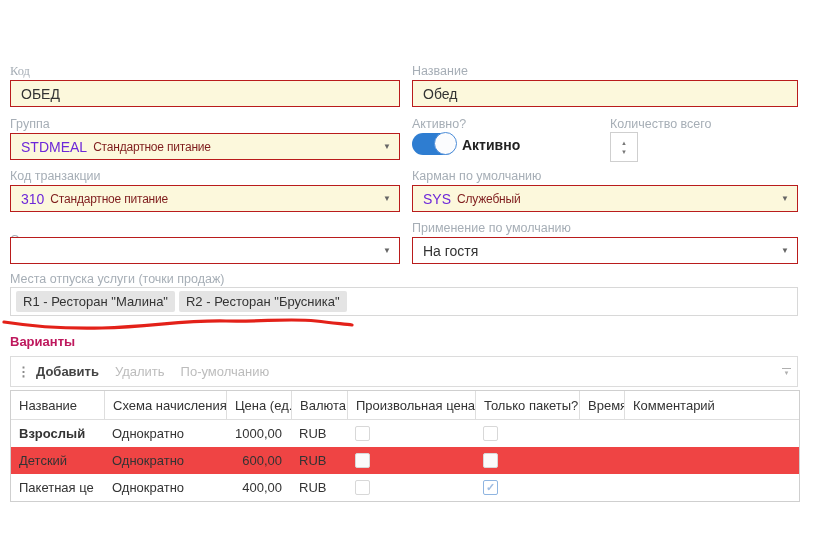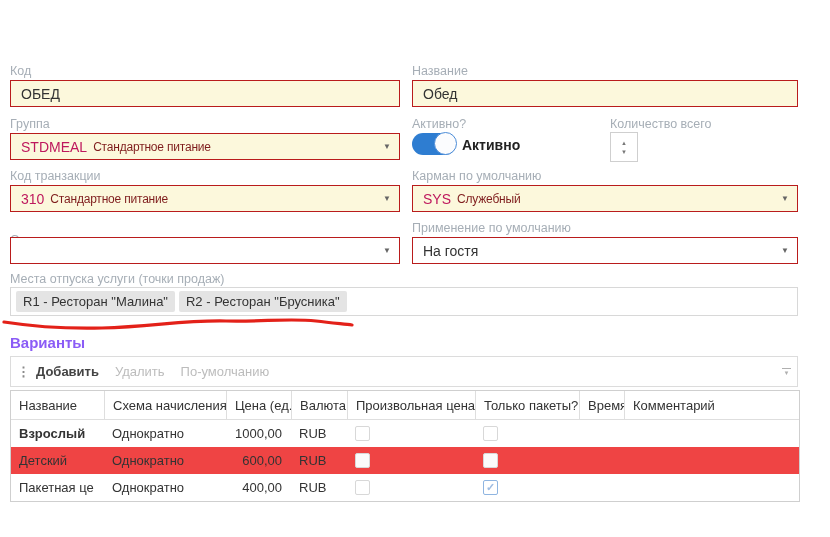--- a/index.html
+++ b/index.html
@@ -10,21 +10,21 @@
   .page-title { position:absolute; left:10px; top:12px; font-size:21px; font-weight:bold; color:#333; }
 
   .field-label { position:absolute; font-size:12.5px; color:#a6aeb6; white-space:nowrap; }
 
   .text-input, .combo {
     position:absolute; height:27px; border:1px solid #b91c1c; background:#fff;
     font-size:14px; color:#333; display:flex; align-items:center; padding:0 10px;
   }
   .yellow { background:#fcf8dc; }
   .combo { padding-right:24px; }
-  .combo .code { font-size:14px; color:#be185d; margin-right:6px; white-space:nowrap; }
+  .combo .code { font-size:14px; color:#6d28d9; margin-right:6px; white-space:nowrap; }
   .combo .desc { font-size:12px; color:#7f1d1d; letter-spacing:-0.2px; white-space:nowrap; }
   .combo .plain-value { font-size:14px; color:#333; }
   .dd-arrow { position:absolute; right:8px; top:50%; transform:translateY(-50%);
     font-size:8px; color:#666; line-height:1; }
 
   
   .toggle { position:absolute; width:44px; height:22px; background:#2e7dd1; border-radius:11px; }
   .toggle .knob { position:absolute; right:-1px; top:-1px; width:23px; height:23px;
     border-radius:50%; background:#fbfcfe; border:1px solid #4b8cd8; }
   .toggle-state { position:absolute; font-size:14px; color:#222; font-weight:bold; }
@@ -36,21 +36,21 @@
 
   
   .tags-field { position:absolute; border:1px solid #d8d8d8; background:#fff;
     display:flex; align-items:center; padding:0 3px; }
   .tag { background:#e4e4e4; color:#333; font-size:13px; padding:3px 7px; margin:0 2px;
     border-radius:2px; white-space:nowrap; }
 
   
   .annotation-svg { position:absolute; left:0; top:314px; pointer-events:none; }
 
-  .section-heading { position:absolute; left:10px; top:334px; font-size:15px; font-weight:bold; color:#8b5cf6; }
+  .section-heading { position:absolute; left:10px; top:334px; font-size:13px; font-weight:bold; color:#be185d; }
 
   
   .toolbar { position:absolute; left:10px; top:356px; width:788px; height:31px;
     border:1px solid #dcdcdc; background:#fff; display:flex; align-items:center; }
   .grip { color:#8a8a8a; font-size:13px; font-weight:bold; padding:0 6px 0 6px; letter-spacing:0; }
   .tb-btn { font-size:13px; margin-right:16px; white-space:nowrap; }
   .tb-btn.enabled { color:#444; font-weight:bold; }
   .tb-btn.disabled { color:#bcbcbc; }
   .tb-overflow { margin-left:auto; margin-right:6px; display:flex; flex-direction:column;
     align-items:center; color:#b0b0b0; }
@@ -77,21 +77,21 @@
   .grid-row.alt .checkbox { background:#fbfbfb; }
   .checkbox.checked { border-color:#8fb5e1; color:#9ebce2; font-weight:bold; }
   .checkbox.checked::after { content:"✓"; }
 </style>
 </head>
 <body>
 
 <div class="page">
 
 
-  <div class="field-label" style="left:10px; top:64px;">Код</div>
+  <div class="field-label" style="left:10px; top:64px;font-family:Liberation Serif, serif;">Код</div>
   <div class="text-input yellow" style="left:10px; top:80px; width:390px;">
     <span>ОБЕД</span>
   </div>
 
   <div class="field-label" style="left:412px; top:64px;">Название</div>
   <div class="text-input yellow" style="left:412px; top:80px; width:386px;">
     <span>Обед</span>
   </div>
 
   <div class="field-label" style="left:10px; top:117px;">Группа</div>

